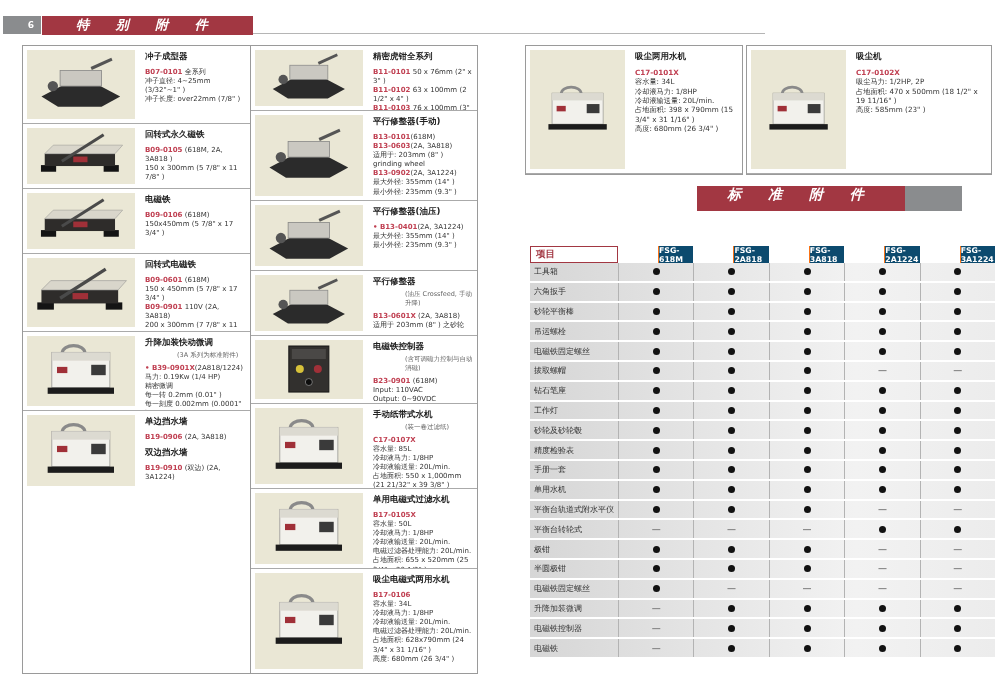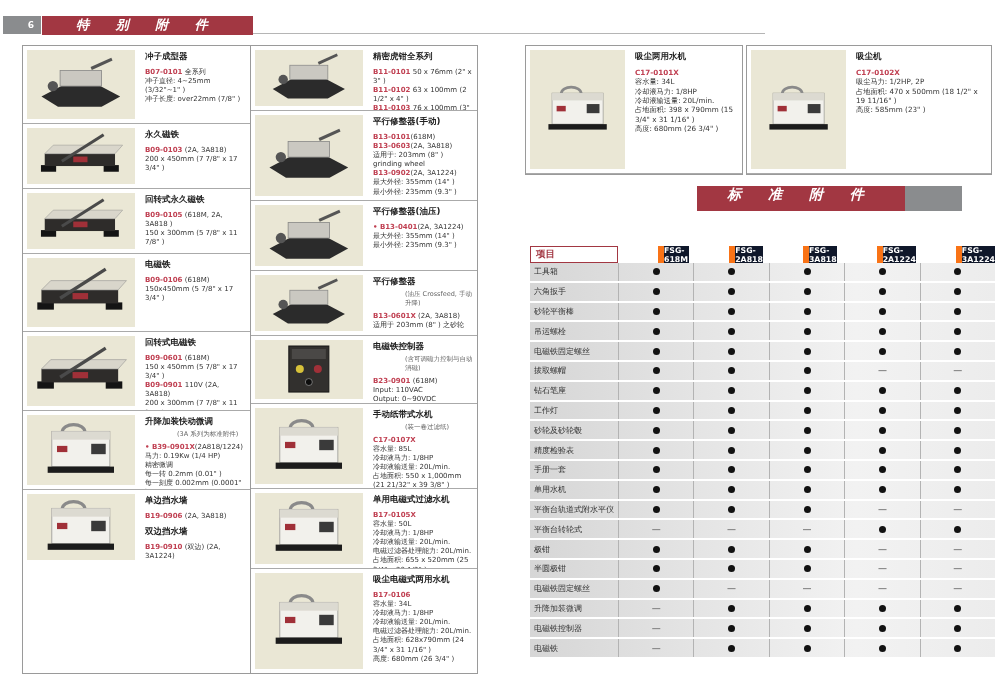--- a/index.html
+++ b/index.html
@@ -43,22 +43,22 @@
   .rbox{position:absolute;top:45px;height:130px;border:1px solid #9a9a9a;display:flex;background:#fff;box-sizing:border-box;}
   #rbox1{left:525px;width:218px;}
   #rbox2{left:746px;width:246px;}
   .rbox .photo{width:95px;min-width:95px;}
   .rbox .line{font-size:7.2px;}
   
   .std-table{position:absolute;left:530px;top:246px;width:465px;}
   .thead{display:flex;height:17px;}
   .h-item{width:88px;box-sizing:border-box;background:#fff;border:1px solid #a23742;color:#a23742;
           font-weight:bold;font-size:9.5px;display:flex;align-items:center;padding-left:5px;}
-  .h-model{flex:1;background:#0f172a;color:#fff;font-size:7.8px;font-weight:bold;display:flex;align-items:center;
-           justify-content:center;border-left:6px solid #f97316;box-sizing:border-box;margin-left:40px;}
+  .h-model{flex:1;background:#0c4a6e;color:#fff;font-size:7.8px;font-weight:bold;display:flex;align-items:center;
+           justify-content:center;border-left:1px solid #f97316;box-sizing:border-box;margin-left:40px;}
   .trow{display:flex;height:17.8px;margin-bottom:2px;background:linear-gradient(90deg,#d6d6d6 0%,#f2f2f2 70%,#ececec 100%);}
   .t-item{width:88px;box-sizing:border-box;font-size:8px;color:#333;display:flex;align-items:center;padding-left:4px;}
   .t-val{flex:1;display:flex;align-items:center;justify-content:center;border-left:1px solid #b3b3b3;box-sizing:border-box;}
   .dot{width:7px;height:7px;border-radius:50%;background:#121212;}
   .dash{color:#8a8a8a;font-size:9px;line-height:1;font-weight:bold;}
 </style>
 </head>
 <body>
 
 <div class="page">
@@ -93,37 +93,20 @@
             <svg viewBox="0 0 100 56">
               <rect x="8" y="38" width="16" height="7" fill="#141414"></rect>
               <rect x="74" y="38" width="16" height="7" fill="#141414"></rect>
               <rect x="12" y="26" width="74" height="13" fill="#2e2c2a"></rect>
               <polygon points="12,26 21,17 94,17 86,26" fill="#d9d6cb" stroke="#9a9a96" stroke-width="0.6"></polygon>
               <rect x="42" y="29" width="15" height="6" fill="#a03038"></rect>
               <line x1="30" y1="34" x2="74" y2="6" stroke="#4a4a4a" stroke-width="3.2"></line>
             </svg>
           </div>
           <div class="info">
-            <div class="ptitle">永久磁铁</div>
-            <div class="line"><span class="code">B09-0103</span> (2A, 3A818)</div>
-            <div class="line">200 x 450mm (7 7/8" x 17 3/4" )</div>
-          </div>
-        </div>
-        <div class="cell">
-          <div class="photo">
-            <svg viewBox="0 0 100 56">
-              <rect x="8" y="38" width="16" height="7" fill="#141414"></rect>
-              <rect x="74" y="38" width="16" height="7" fill="#141414"></rect>
-              <rect x="12" y="26" width="74" height="13" fill="#2e2c2a"></rect>
-              <polygon points="12,26 21,17 94,17 86,26" fill="#d9d6cb" stroke="#9a9a96" stroke-width="0.6"></polygon>
-              <rect x="42" y="29" width="15" height="6" fill="#a03038"></rect>
-              <line x1="30" y1="34" x2="74" y2="6" stroke="#4a4a4a" stroke-width="3.2"></line>
-            </svg>
-          </div>
-          <div class="info">
             <div class="ptitle">回转式永久磁铁</div>
             <div class="line"><span class="code">B09-0105</span> (618M, 2A, 3A818 )</div>
             <div class="line">150 x 300mm (5 7/8" x 11 7/8" )</div>
           </div>
         </div>
         <div class="cell">
           <div class="photo">
             <svg viewBox="0 0 100 56">
               <rect x="8" y="38" width="16" height="7" fill="#141414"></rect>
               <rect x="74" y="38" width="16" height="7" fill="#141414"></rect>

